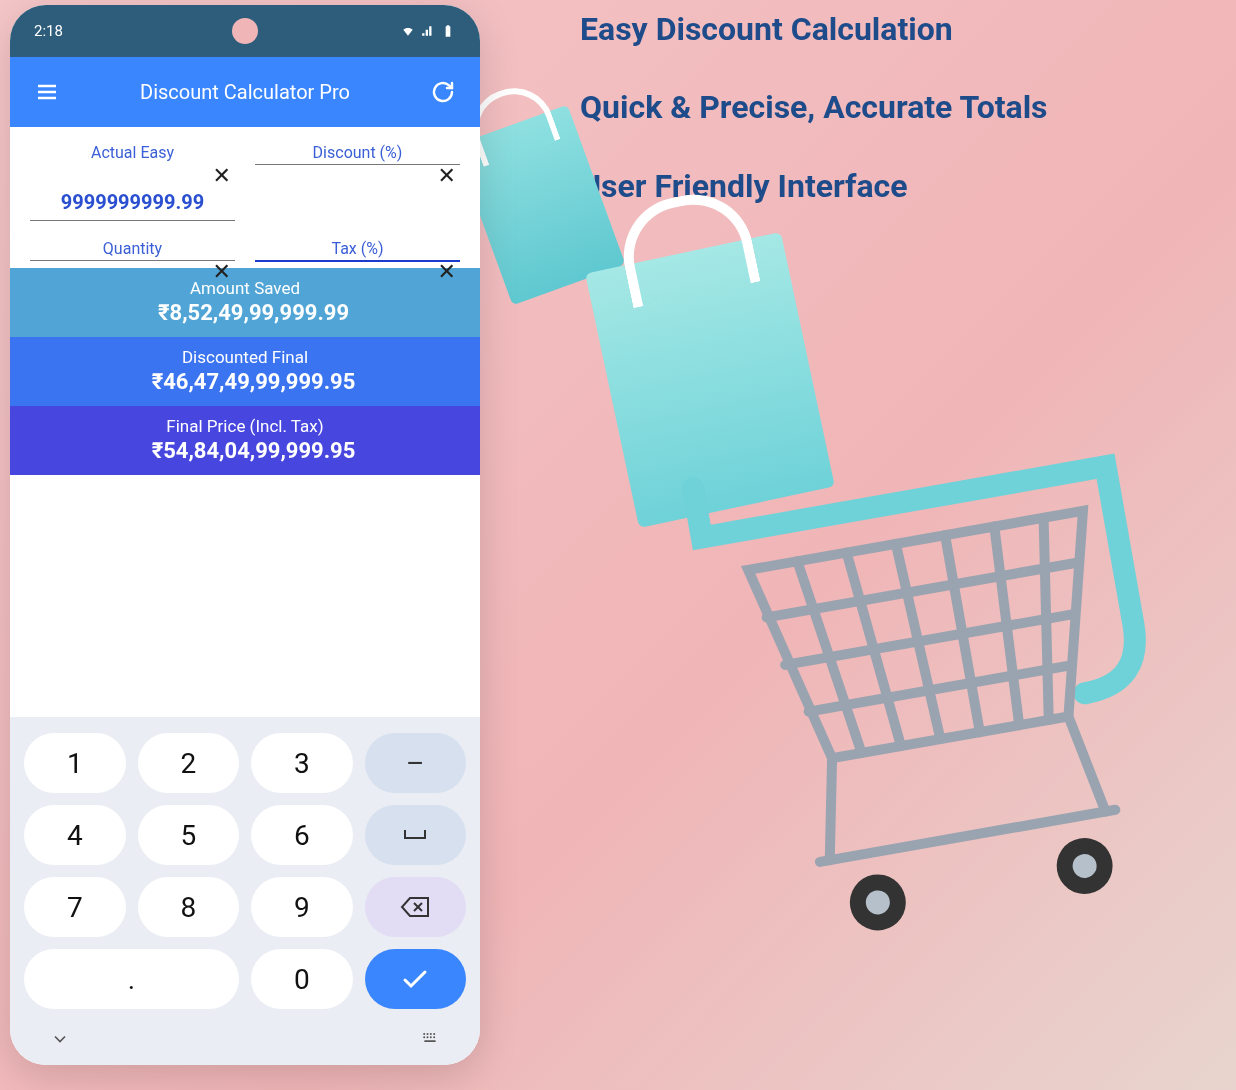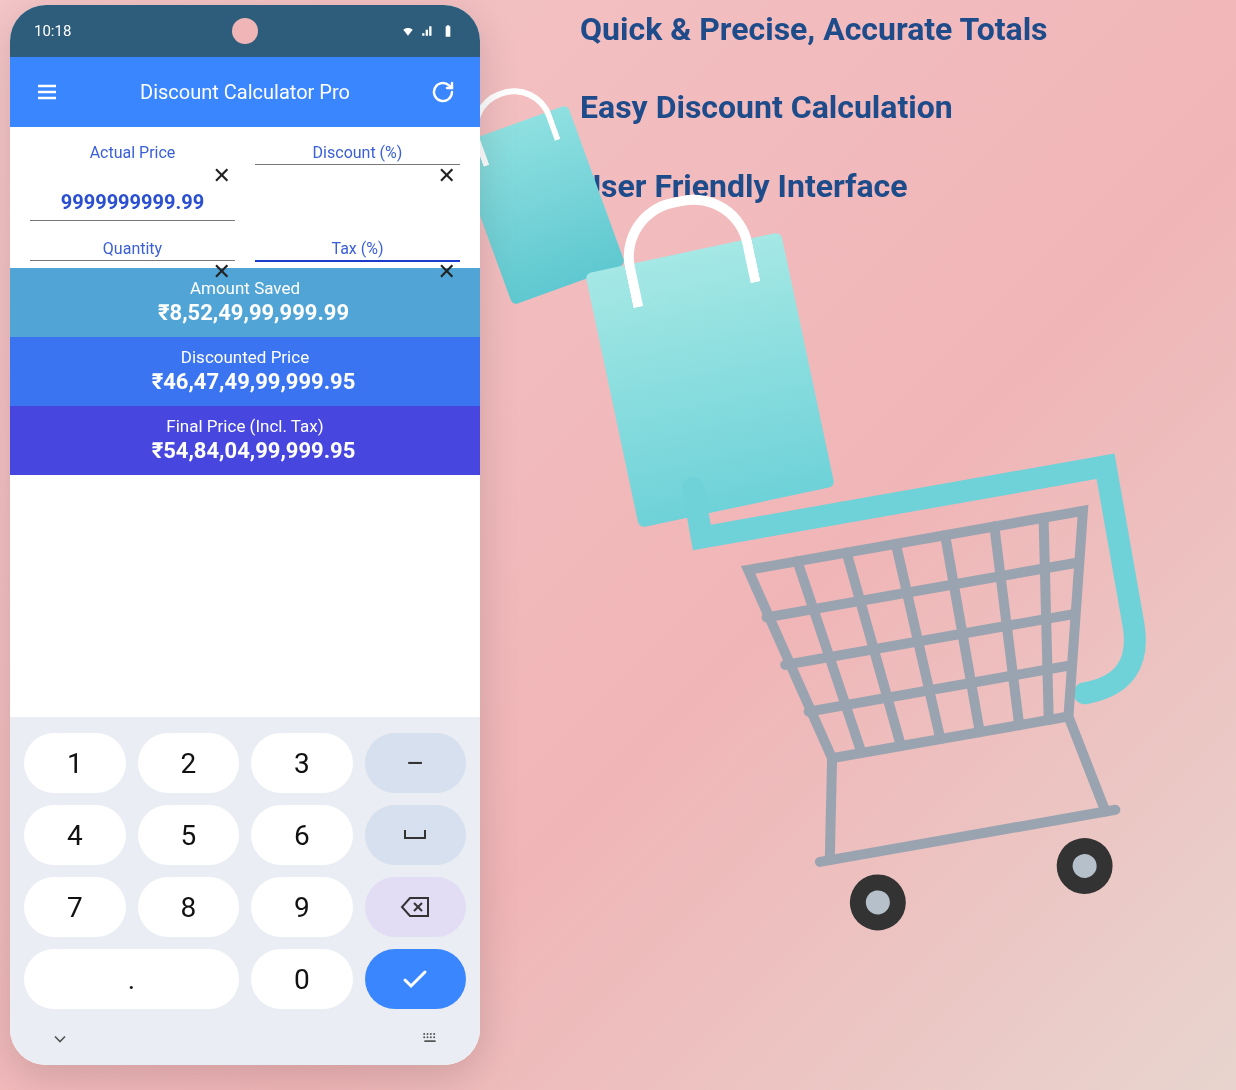--- a/index.html
+++ b/index.html
@@ -205,22 +205,22 @@
     top: 340px;
     width: 480px;
     height: 520px;
     transform: rotate(-10deg);
   }
 </style>
 </head>
 <body>
 
 <div class="marketing">
+  <p>Easy Discount Calculation</p>
   <p>Quick &amp; Precise, Accurate Totals</p>
-  <p>Easy Discount Calculation</p>
   <p>User Friendly Interface</p>
 </div>
 
 <div class="scene">
   <div class="bag bag1"></div>
   <div class="bag bag2"></div>
   <div class="cart">
     <svg viewBox="0 0 480 520" width="480" height="520">
       <g stroke="#9aa4b0" stroke-width="10" fill="none" stroke-linecap="round">
 
@@ -247,21 +247,21 @@
       <circle cx="150" cy="470" r="12" fill="#b6c0ca"></circle>
       <circle cx="360" cy="470" r="28" fill="#333"></circle>
       <circle cx="360" cy="470" r="12" fill="#b6c0ca"></circle>
     </svg>
   </div>
 </div>
 
 <div class="phone">
 
   <div class="status-bar">
-    <span>10:18</span>
+    <span>2:18</span>
     <div class="camera-hole"></div>
     <div class="status-icons">
       <svg viewBox="0 0 24 24">
           <path d="M12 20l8-10c-4-4-12-4-16 0l8 10z"></path>
         </svg>
       <svg viewBox="0 0 24 24">
           <path d="M2 20h4v-4H2v4zm6 0h4V10H8v10zm6 0h4V4h-4v16z"></path>
         </svg>
       <svg viewBox="0 0 24 24">
           <path d="M16 4h-2V2h-4v2H8v18h8V4z"></path>
@@ -281,21 +281,21 @@
     <div class="refresh-btn">
       <svg width="24" height="24" viewBox="0 0 24 24" fill="none" stroke="#fff" stroke-width="2.4" stroke-linecap="round">
           <path d="M21 12a9 9 0 1 1-3-6.7L21 8"></path>
           <polyline points="21 3 21 8 16 8"></polyline>
         </svg>
     </div>
   </div>
 
   <div class="inputs">
     <div class="input-field">
-      <div class="label">Actual Price</div>
+      <div class="label">Actual Easy</div>
       <div class="value">9999999999.99</div>
       <div class="underline"></div>
       <span class="clear">✕</span>
     </div>
     <div class="input-field">
       <div class="label">Discount (%)</div>
       <div class="underline"></div>
       <span class="clear">✕</span>
     </div>
     <div class="input-field">
@@ -308,21 +308,21 @@
       <div class="underline active"></div>
       <span class="clear">✕</span>
     </div>
   </div>
 
   <div class="result-row r-saved">
     <div class="r-label">Amount Saved</div>
     <div class="r-value">₹8,52,49,99,999.99</div>
   </div>
   <div class="result-row r-disc">
-    <div class="r-label">Discounted Price</div>
+    <div class="r-label">Discounted Final</div>
     <div class="r-value">₹46,47,49,99,999.95</div>
   </div>
   <div class="result-row r-final">
     <div class="r-label">Final Price (Incl. Tax)</div>
     <div class="r-value">₹54,84,04,99,999.95</div>
   </div>
 
   <div class="spacer"></div>
 
   <div class="keypad">

